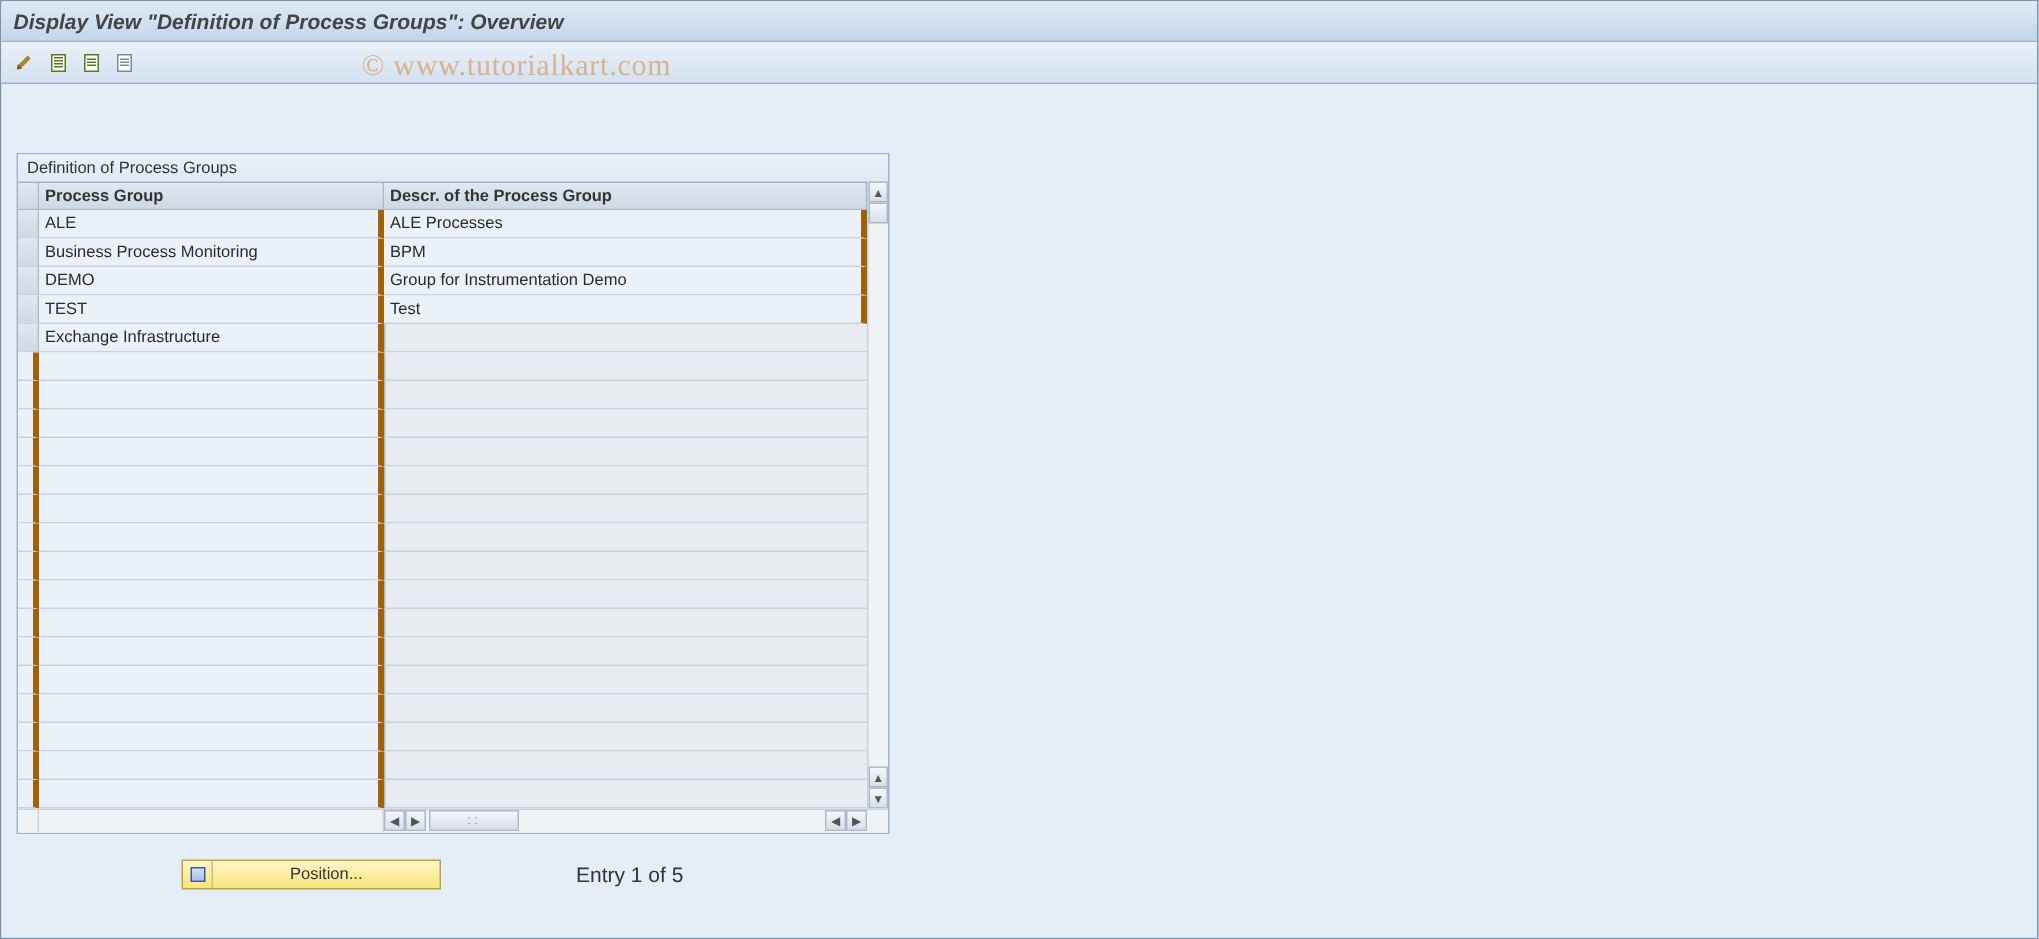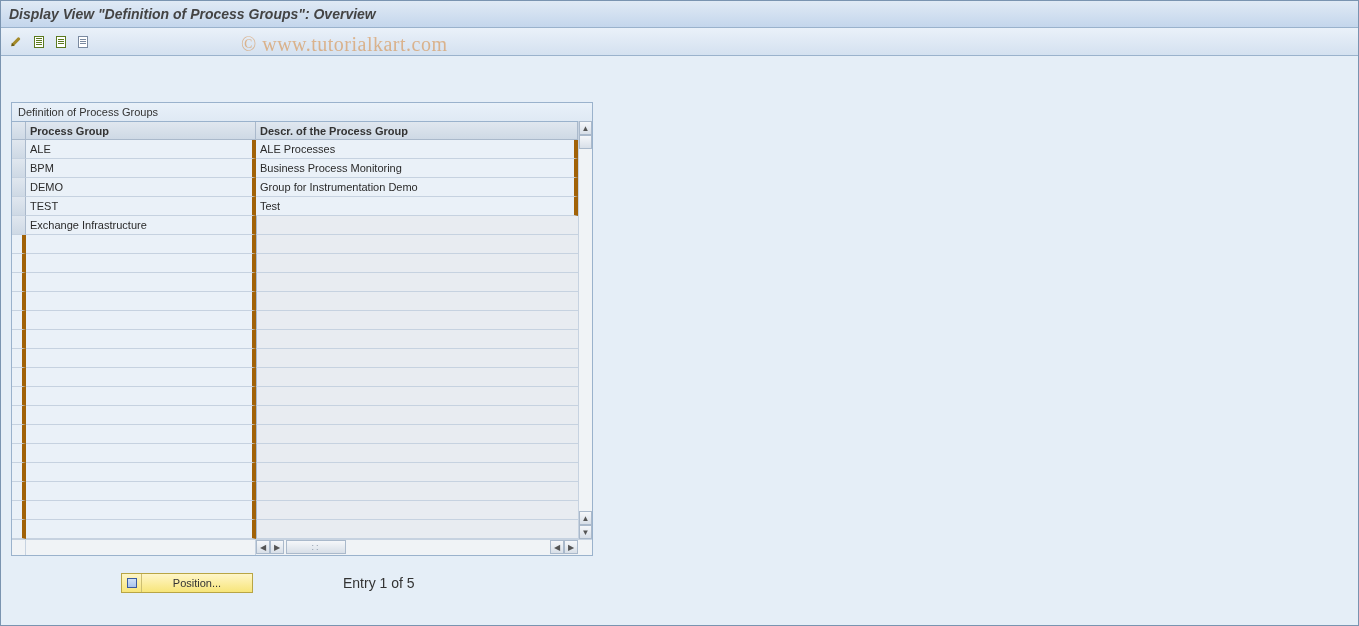--- a/index.html
+++ b/index.html
@@ -201,21 +201,21 @@
       right: 0;
       padding: 8px 120px;
       display: flex;
       align-items: center;
       gap: 90px;
     }
     .pos-btn {
       background: linear-gradient(#fff6c8, #f7e57a);
       border: 1px solid #b8a545;
       height: 20px;
-      width: 132px;
+      width: 173px;
       display: flex;
       align-items: center;
       cursor: pointer;
       font-size: 11px;
       color: #333;
       padding: 0;
     }
     .pos-btn .pb-icon {
       width:20px; height:100%; border-right:1px solid #cdbf72; display:flex; align-items:center; justify-content:center;
     }
@@ -260,22 +260,22 @@
           <div class="hdr-cell">Process Group</div>
           <div class="hdr-cell">Descr. of the Process Group</div>
           <div class="hdr-right">
             <div class="cfg-icon"></div>
           </div>
           <div class="row-sel"></div>
           <div class="cell">ALE</div>
           <div class="cell">ALE Processes</div>
           <div class="vscroll"></div>
           <div class="row-sel"></div>
+          <div class="cell">Business Process Monitoring</div>
           <div class="cell">BPM</div>
-          <div class="cell">Business Process Monitoring</div>
           <div class="vscroll"></div>
           <div class="row-sel"></div>
           <div class="cell">DEMO</div>
           <div class="cell">Group for Instrumentation Demo</div>
           <div class="vscroll"></div>
           <div class="row-sel"></div>
           <div class="cell">TEST</div>
           <div class="cell">Test</div>
           <div class="vscroll"></div>
           <div class="row-sel"></div>

